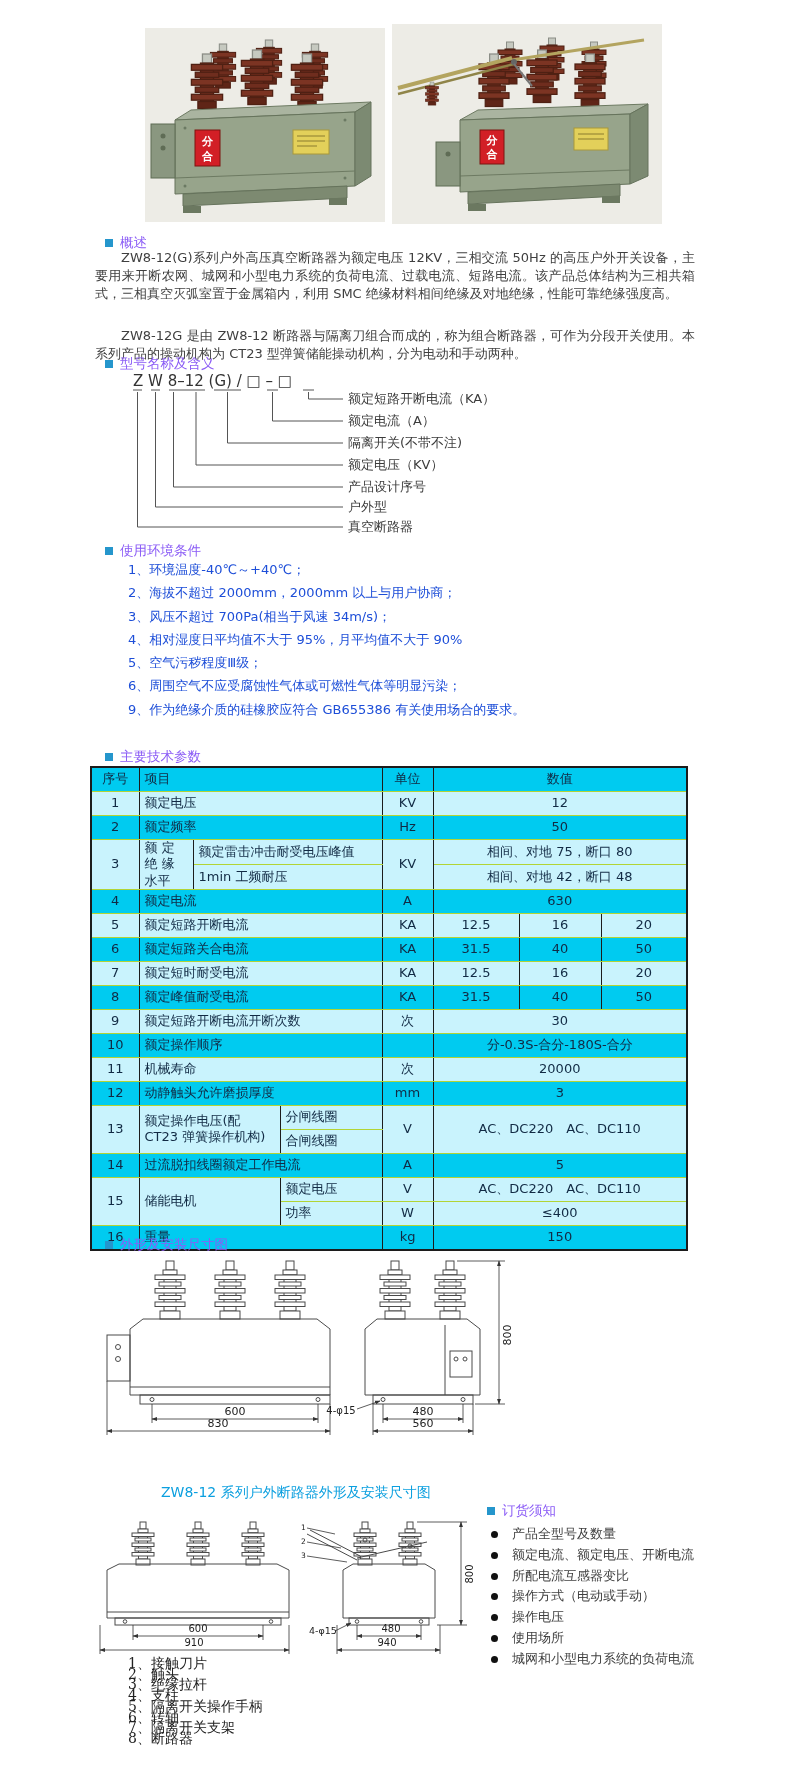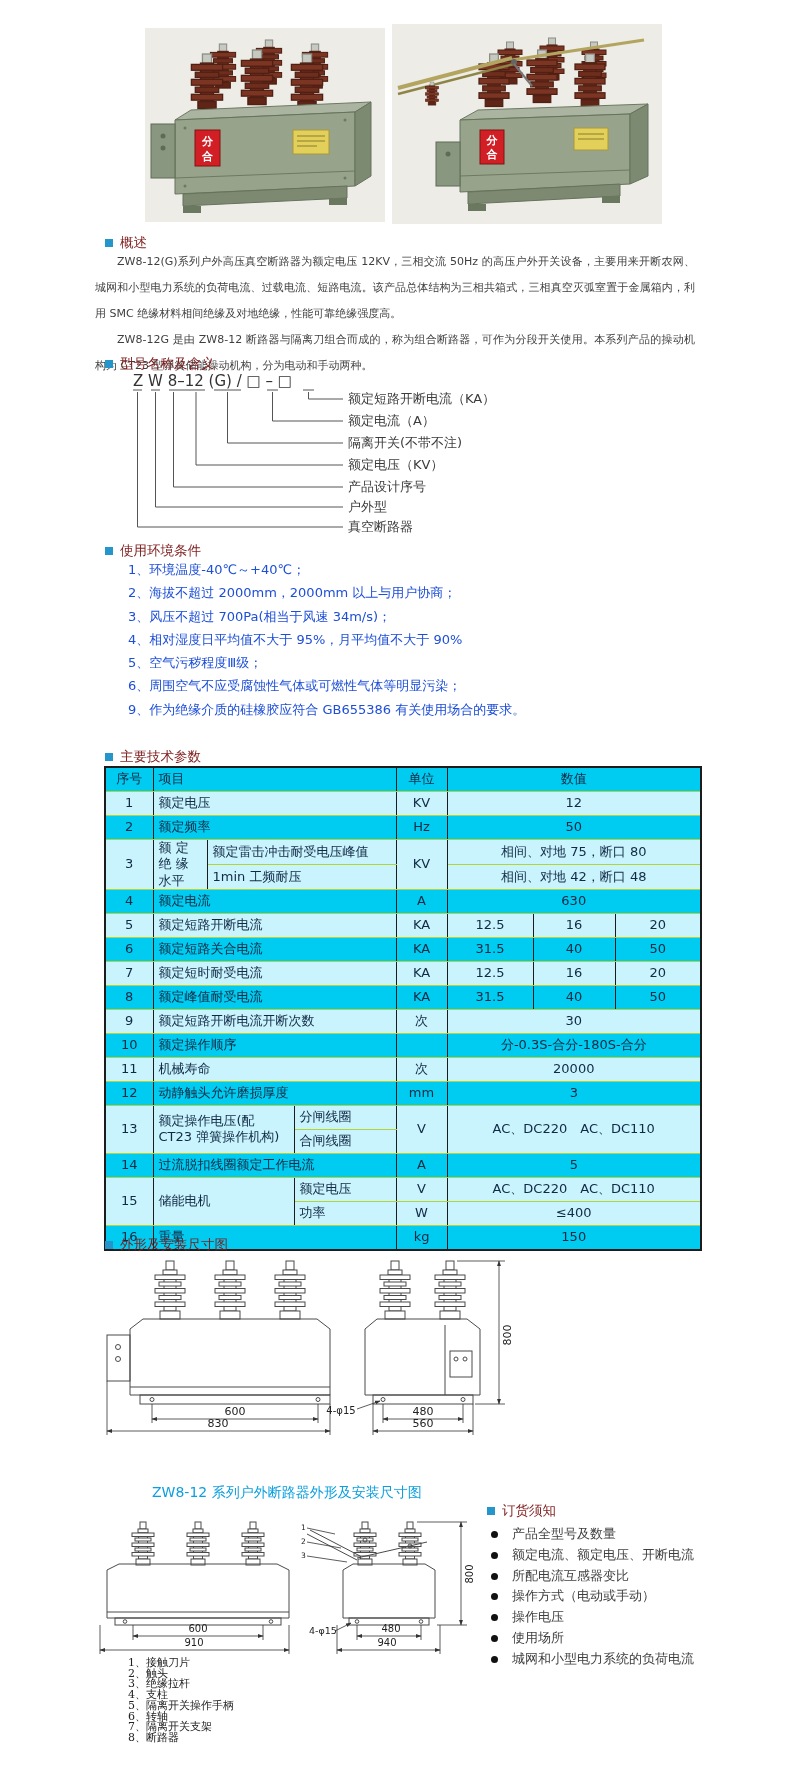--- a/index.html
+++ b/index.html
@@ -1,35 +1,35 @@
 <!DOCTYPE html>
 <html><head>
 <meta charset="utf-8">
 <style>
   html,body{margin:0;padding:0;background:#fff;}
   #page{position:relative;width:793px;height:1786px;background:#fff;overflow:hidden;
         font-family:"DejaVu Sans",sans-serif;color:#3f3f3f;}
   .abs{position:absolute;}
-  .sec{position:absolute;display:flex;align-items:center;gap:7px;font-size:13.5px;color:#7f1d1d;}
+  .sec{position:absolute;display:flex;align-items:center;gap:7px;font-size:13.5px;color:#8b5cf6;}
   .sec .sq{width:8px;height:8px;background:#2596cc;flex:0 0 auto;}
-  .para{position:absolute;width:600px;font-size:11px;line-height:26px;text-align:justify;
+  .para{position:absolute;width:600px;font-size:13px;line-height:18px;text-align:justify;
         text-indent:2em;color:#3f3f3f;}
   .envitem{font-size:13px;line-height:23.3px;color:#1d4ed8;}
   table.params{border-collapse:collapse;table-layout:fixed;width:597px;
         border:2px solid #1c1c1c;font-size:13px;color:#112a44;}
   table.params td{border:1px solid #1c1c1c;border-top:1px solid #b2d435;border-bottom:1px solid #b2d435;
         height:23px;padding:0 5px;text-align:center;overflow:hidden;line-height:1.25;}
   table.params td.l{text-align:left;}
   tr.bright td{background:#00cbf0;}
   tr.pale td{background:#c9f3fd;}
-  .caption{position:absolute;font-size:14px;color:#0b9fdf;}
+  .caption{position:absolute;font-size:14px;color:#0b9fdf;margin-left:9px;}
   .olist{position:absolute;width:212px;}
   .olist .li{position:relative;padding-left:23px;font-size:13px;line-height:20.8px;color:#3f3f3f;}
   .olist .li:before{content:"";position:absolute;left:2px;top:7px;width:7px;height:7px;border-radius:50%;background:#111;}
-  .parts{position:absolute;font-family:"DejaVu Serif",serif;font-size:11px;line-height:10.7px;color:#222;}
+  .parts{position:absolute;font-family:"DejaVu Serif",serif;font-size:14px;line-height:10.7px;color:#222;}
   svg text{font-family:"DejaVu Sans",sans-serif;}
 </style>
 </head>
 <body>
 
 <div id="page">
 
   <svg class="abs" style="left:145px;top:28px" width="240" height="194">
     <defs>
       <g id="pL" stroke="#4f2013" stroke-width="1">
@@ -186,21 +186,21 @@
     <div class="envitem">4、相对湿度日平均值不大于 95%，月平均值不大于 90%</div>
     <div class="envitem">5、空气污秽程度Ⅲ级；</div>
     <div class="envitem">6、周围空气不应受腐蚀性气体或可燃性气体等明显污染；</div>
     <div class="envitem">9、作为绝缘介质的硅橡胶应符合 GB655386 有关使用场合的要求。</div>
   </div>
 
   <div class="sec" style="left:105px;top:748px">
     <span class="sq"></span>
     <span>主要技术参数</span>
   </div>
-  <table class="params abs" style="left:104px;top:766px">
+  <table class="params abs" style="left:90px;top:766px">
     <colgroup>
       <col style="width:48px">
         <col style="width:54px">
         <col style="width:87px">
         <col style="width:102px">
       <col style="width:51px">
         <col style="width:86px">
         <col style="width:82px">
         <col style="width:86px">
     </colgroup>

